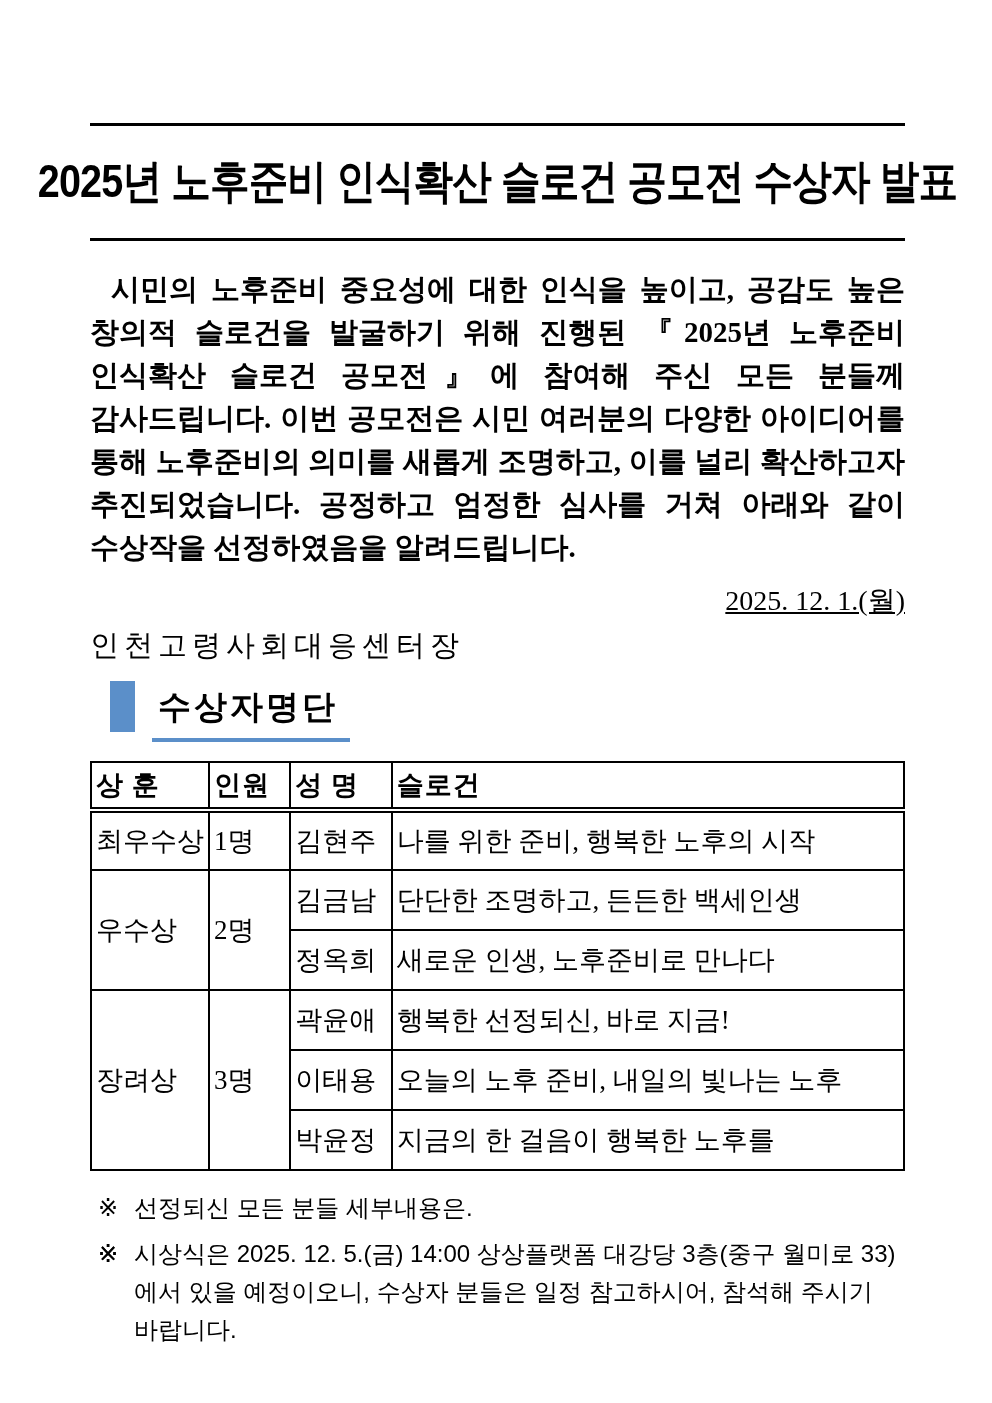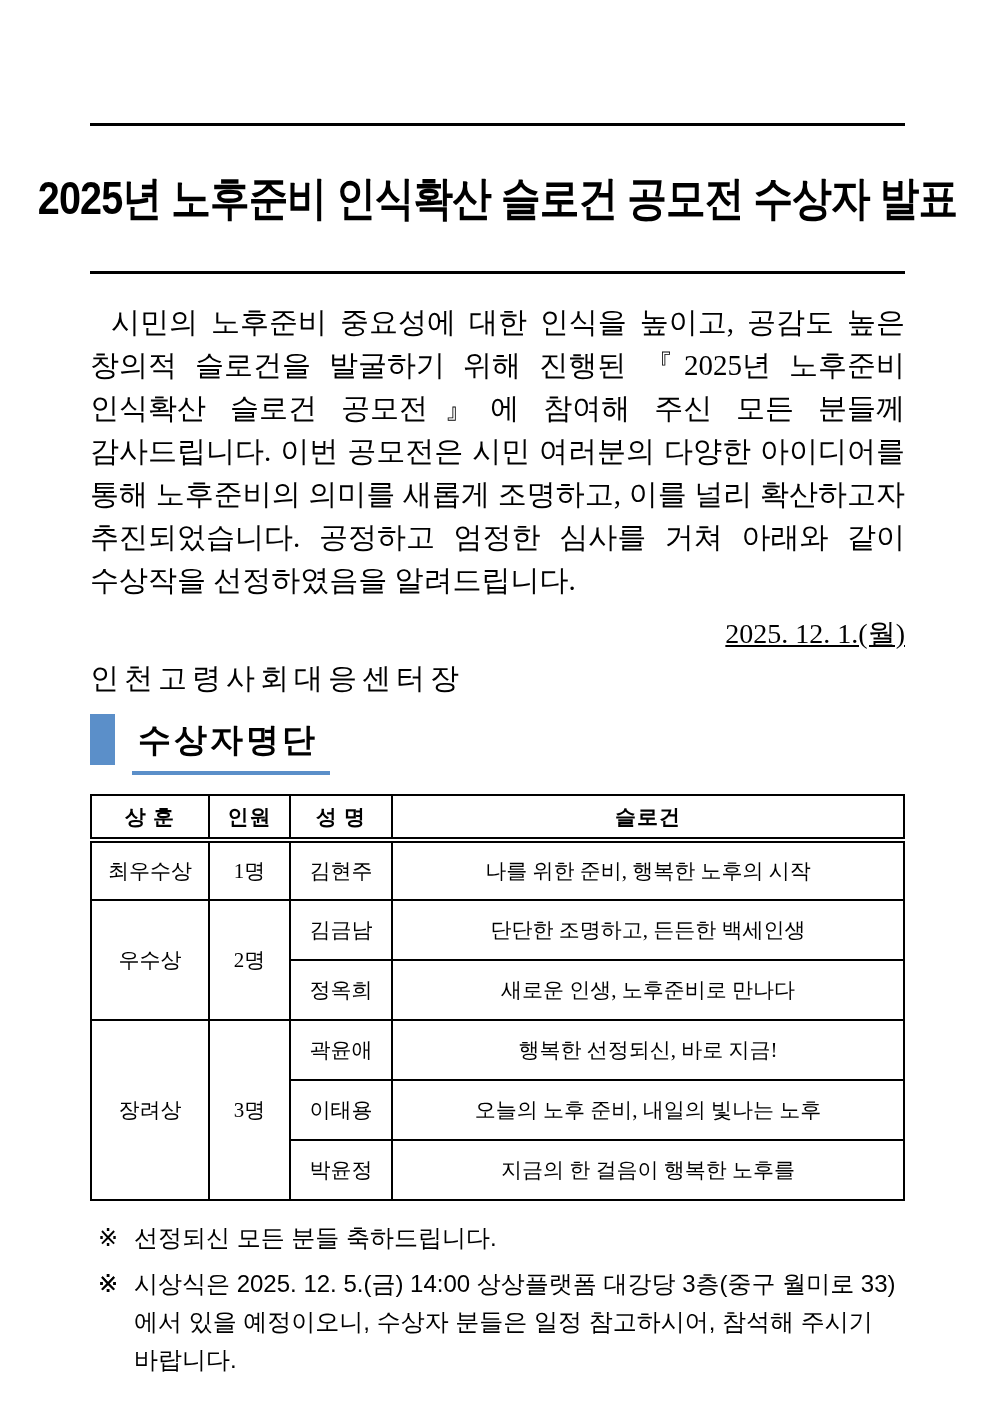--- a/index.html
+++ b/index.html
@@ -15,21 +15,21 @@
   }
   .content {
     padding: 0 87px 0 90px;
   }
 
   
   .title-block {
     margin-top: 123px;
     border-top: 3px solid #000;
     border-bottom: 3px solid #000;
-    height: 151px;
+    height: 118px;
     display: flex;
     align-items: center;
     justify-content: center;
   }
   .doc-title {
     font-family: "Liberation Sans", "DejaVu Sans", sans-serif;
     font-size: 46px;
     font-weight: 900;
     letter-spacing: -1px;
     white-space: nowrap;
@@ -39,20 +39,21 @@
   }
 
   
   .intro {
     margin-top: 27px;
     font-size: 29px;
     line-height: 43px;
     text-align: justify;
     text-indent: 21px;
     word-break: keep-all;
+    font-weight: bold;
   }
 
   
   .date-line {
     margin-top: 10px;
     text-align: right;
     font-size: 28px;
     line-height: 44px;
     text-decoration: underline;
   }
@@ -61,20 +62,21 @@
     line-height: 44px;
     letter-spacing: 5px;
   }
 
   
   .section-heading {
     margin-top: 14px;
     display: flex;
     align-items: flex-start;
     gap: 17px;
+    margin-left: 20px;
   }
   .section-marker {
     width: 25px;
     height: 51px;
     background: var(--accent, #5B8FC9);
     flex: 0 0 auto;
   }
   .section-title {
     font-family: "Liberation Sans", "DejaVu Sans", sans-serif;
     font-size: 33px;
@@ -88,23 +90,23 @@
   table.winners {
     margin-top: 19px;
     width: 100%;
     border-collapse: collapse;
     border: 2px solid #000;
     table-layout: fixed;
   }
   table.winners th,
   table.winners td {
     border: 2px solid #000;
-    text-align: center;
+    text-align: left;
     vertical-align: middle;
-    font-size: 21px;
+    font-size: 27px;
     padding: 4px 4px;
     word-break: keep-all;
   }
   table.winners thead tr { height: 45px; }
   table.winners thead th {
     font-weight: 700;
     letter-spacing: 1px;
     border-bottom: 6px double #000;
   }
   table.winners tbody tr { height: 60px; }
@@ -194,21 +196,21 @@
           <tr>
             <td>박윤정</td>
             <td>지금의 한 걸음이 행복한 노후를</td>
           </tr>
         </tbody>
     </table>
 
     <div class="notes">
       <div class="note">
         <span class="note-marker">※</span>
-        <span>선정되신 모든 분들 축하드립니다.</span>
+        <span>선정되신 모든 분들 세부내용은.</span>
       </div>
       <div class="note">
         <span class="note-marker">※</span>
       </div>
       <div class="note">
         <span class="note-marker">※</span>
         <span>시상식은 2025. 12. 5.(금) 14:00 상상플랫폼 대강당 3층(중구 월미로 33)에서 있을 예정이오니, 수상자 분들은 일정 참고하시어, 참석해 주시기 바랍니다.</span>
       </div>
     </div>
 

